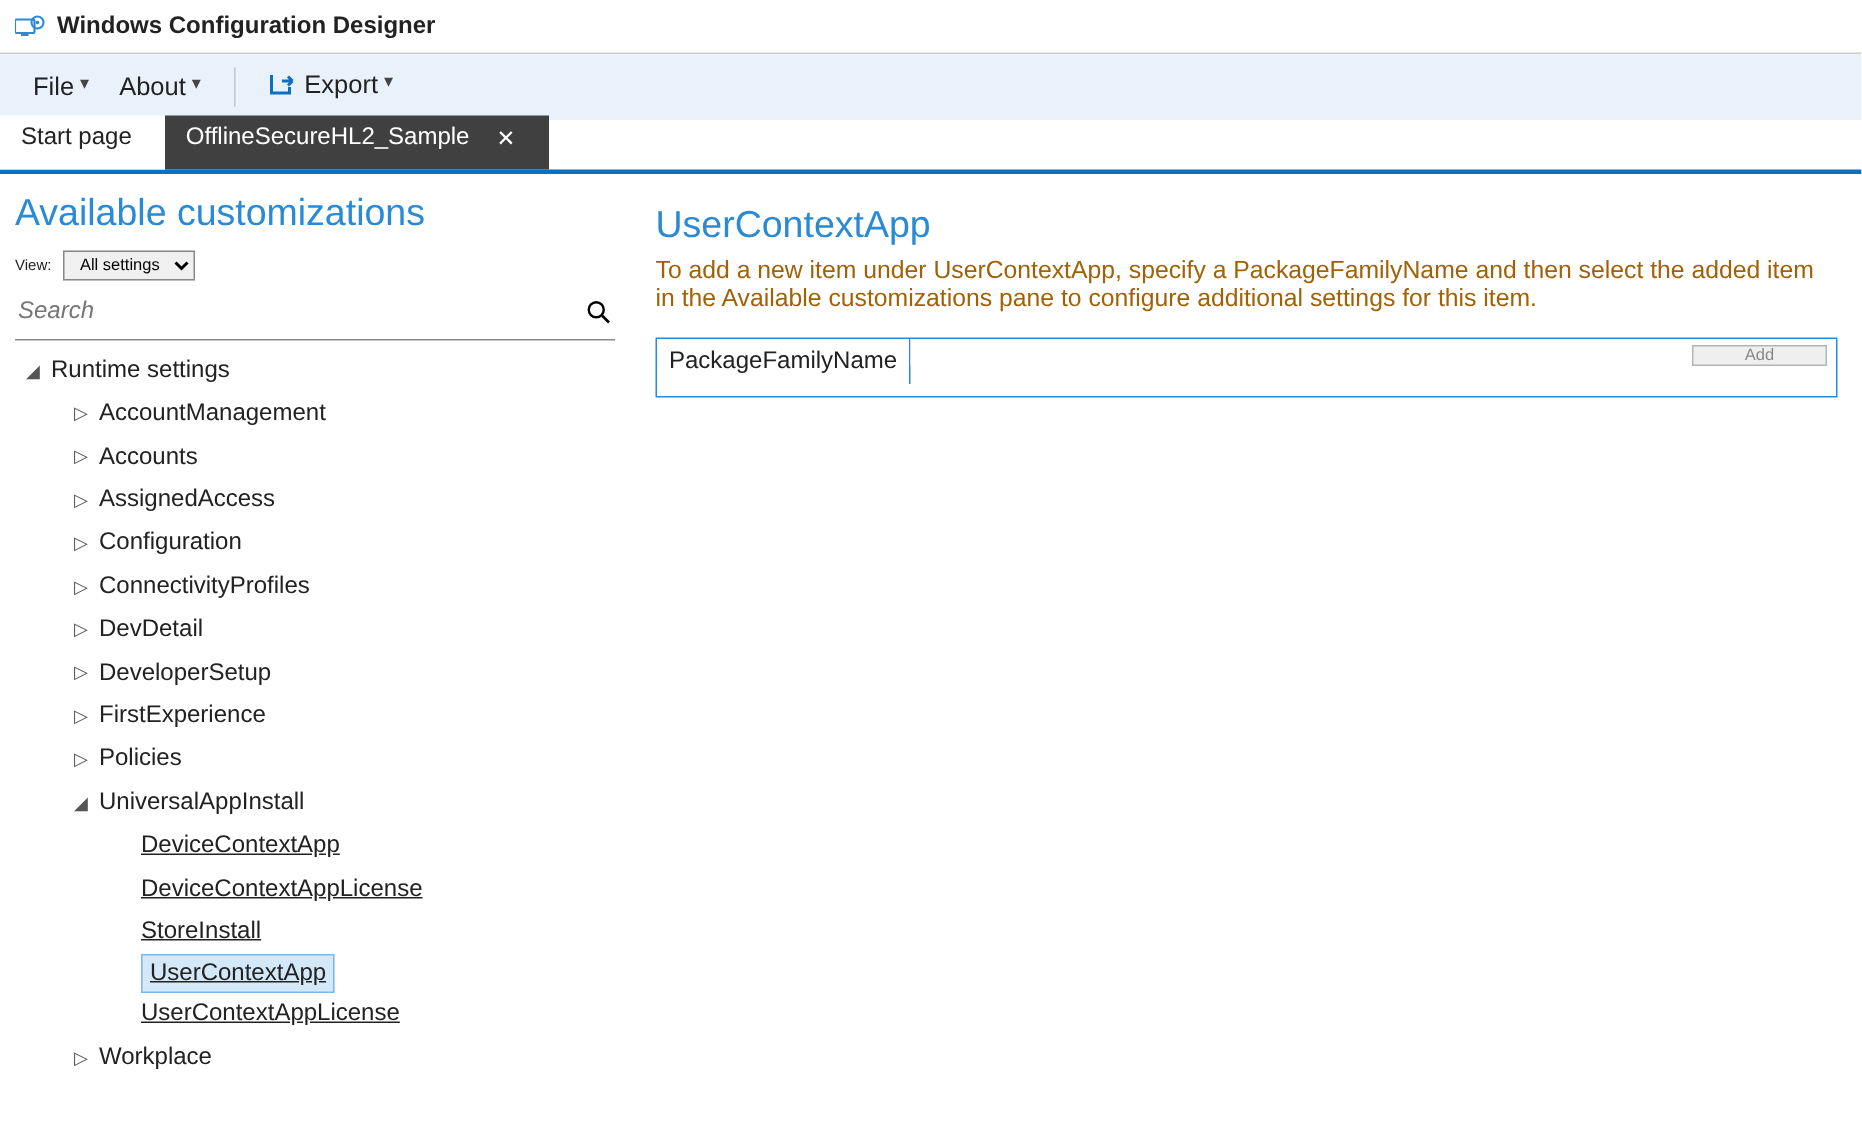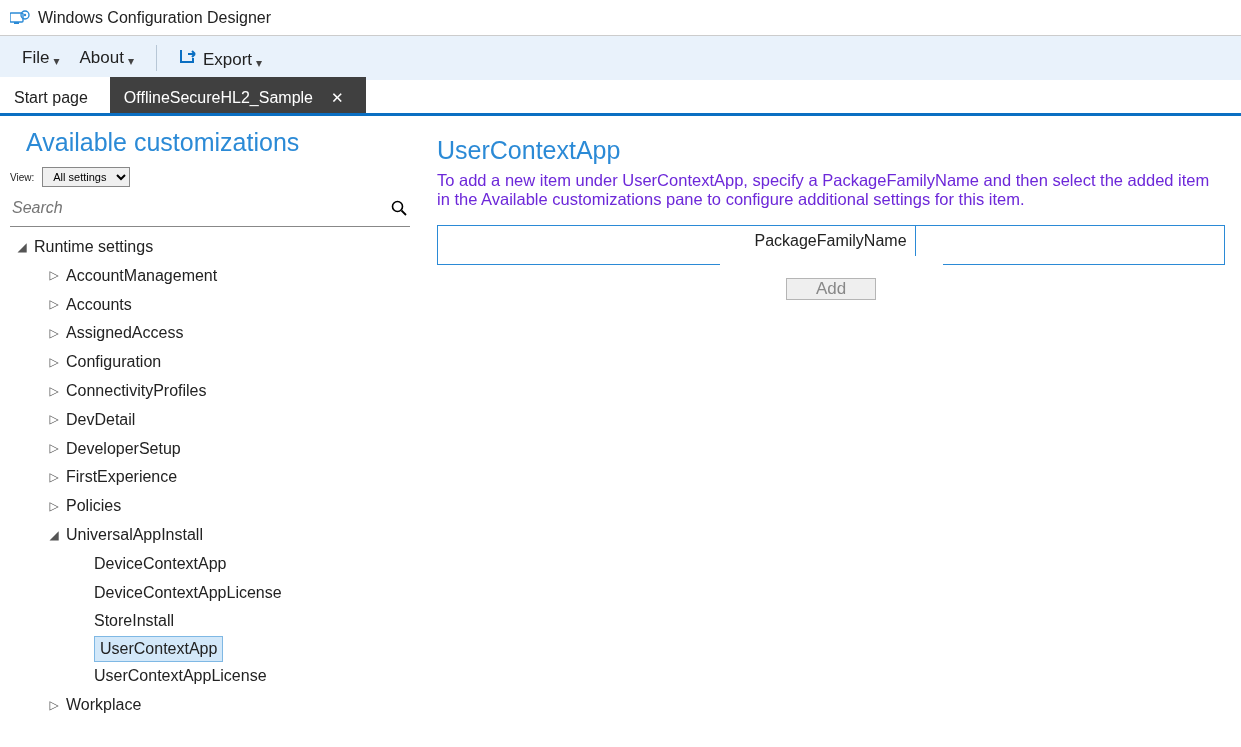--- a/index.html
+++ b/index.html
@@ -13,34 +13,34 @@
     overflow: hidden;
   }
   .titlebar {
     display: flex;
     align-items: center;
     height: 36px;
     padding: 0 10px;
     border-bottom: 1px solid #ccc;
     gap: 8px;
   }
-  .titlebar .app-title { font-size: 16px; color: #222; }
+  .titlebar .app-title { font-size: 16px; color: #222; font-weight: bold; }
   .app-icon svg { display:block; }
 
   .menubar {
     display: flex;
     align-items: center;
     height: 44px;
     background: #e9f2fb;
     padding: 0 14px;
     gap: 4px;
   }
   .menubar .menu-item {
     display: flex;
-    align-items: flex-end;
+    align-items: flex-start;
     gap: 4px;
     padding: 4px 8px;
     font-size: 17px;
     color: #222;
     cursor: pointer;
   }
   .menubar .sep {
     width: 1px;
     height: 26px;
     background: #b7c7d6;
@@ -54,21 +54,21 @@
     align-items: flex-end;
     height: 36px;
     border-bottom: 3px solid #0b6fc2;
     background: #fff;
   }
   .tab {
     padding: 6px 22px 6px 14px;
     font-size: 16px;
     height: 36px;
     display: flex;
-    align-items: flex-end;
+    align-items: flex-start;
     gap: 14px;
     cursor: pointer;
   }
   .tab.inactive { background: #fff; color: #222; }
   .tab.active { background: #404040; color: #fff; }
   .tab .close { font-size: 15px; margin-left: 4px; }
 
   .content {
     display: flex;
     height: calc(747px - 36px - 44px - 39px);
@@ -76,21 +76,20 @@
 
   .sidebar {
     width: 420px;
     padding: 12px 10px 10px 10px;
   }
   .sidebar h2 {
     color: #2b8ad6;
     font-weight: 400;
     font-size: 25px;
     margin-bottom: 10px;
-    margin-left: 16px;
   }
   .viewrow {
     display: flex;
     align-items: center;
     gap: 8px;
     margin-bottom: 8px;
   }
   .viewrow label { font-size: 10px; text-align: right; }
   .viewrow select {
     font-size: 11px;
@@ -114,21 +113,21 @@
     color: #666;
     background: transparent;
   }
   .searchrow .sicon { font-size: 17px; font-style: normal; color:#000; }
 
   .tree { font-size: 16px; line-height: 1.8; }
   .tree ul { list-style: none; }
   .tree .node { display:flex; align-items:center; gap:6px; cursor:pointer; white-space:nowrap; }
   .tree .lvl0 { padding-left: 6px; }
   .tree .lvl1 { padding-left: 38px; }
-  .tree .lvl2 { padding-left: 84px; }
+  .tree .lvl2 { padding-left: 84px; text-decoration: underline; }
   .tw { display:inline-block; width:12px; text-align:center; color:#555; font-size:12px; }
   .tree .selected {
     background: #d3e8f9;
     border: 1px solid #7fb8e4;
     display: inline-block;
     padding: 0 5px;
     line-height: 1.5;
   }
 
   .main {
@@ -137,30 +136,29 @@
     border-left: 1px solid #fff;
   }
   .main h1 {
     color: #2b8ad6;
     font-weight: 400;
     font-size: 25px;
     margin-bottom: 6px;
   }
   .main p.desc {
     font-size: 16.5px;
-    color: #6d28d9;
+    color: #a16207;
     margin-bottom: 16px;
     max-width: 790px;
   }
   .item-row {
     display:flex;
-    align-items:center;
+    align-items:flex-start;
     border: 1px solid #2b8ad6;
     height: 40px;
-    flex-direction: column;
   }
   .item-row .pf-label {
     border-right: 1px solid #2b8ad6;
     padding: 6px 8px;
     font-size: 16px;
     display:flex;
     align-items:center;
   }
   .item-row input {
     flex:1;
@@ -168,21 +166,21 @@
     outline:none;
     font-size:16px;
     padding: 0 8px;
   }
   .item-row button {
     width: 90px;
     margin: 4px 6px;
     background: #efefef;
     border: 1px solid #b5b5b5;
     color: #888;
-    font-size: 17px;
+    font-size: 11px;
     cursor: pointer;
   }
 </style>
 </head>
 <body>
 
 <div class="titlebar">
   <span class="app-icon">
     <svg width="20" height="16" viewBox="0 0 20 16">
       <rect x="0" y="3" width="13" height="9" rx="1" fill="none" stroke="#2b8ad6" stroke-width="1.4"></rect>

